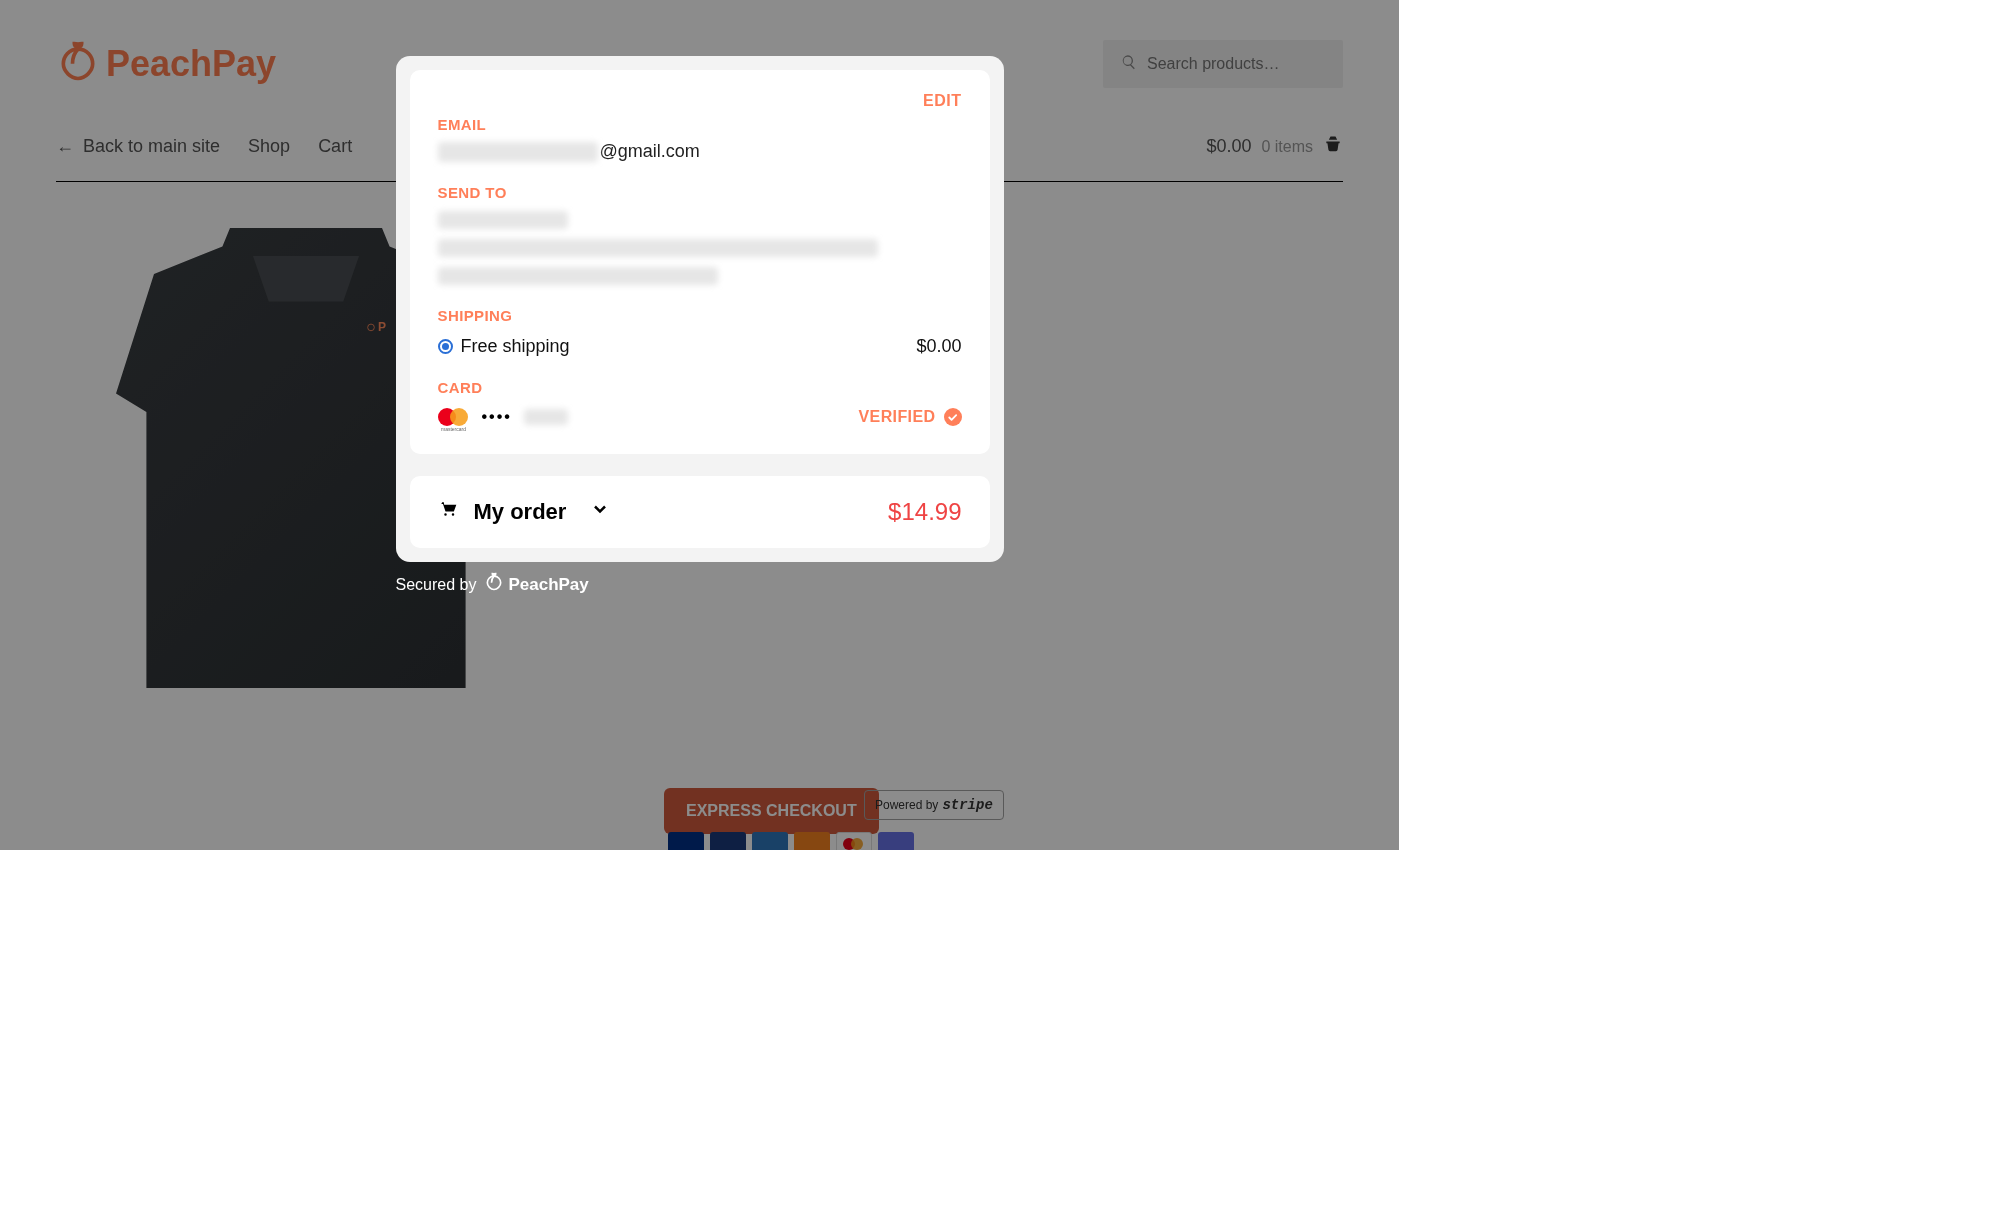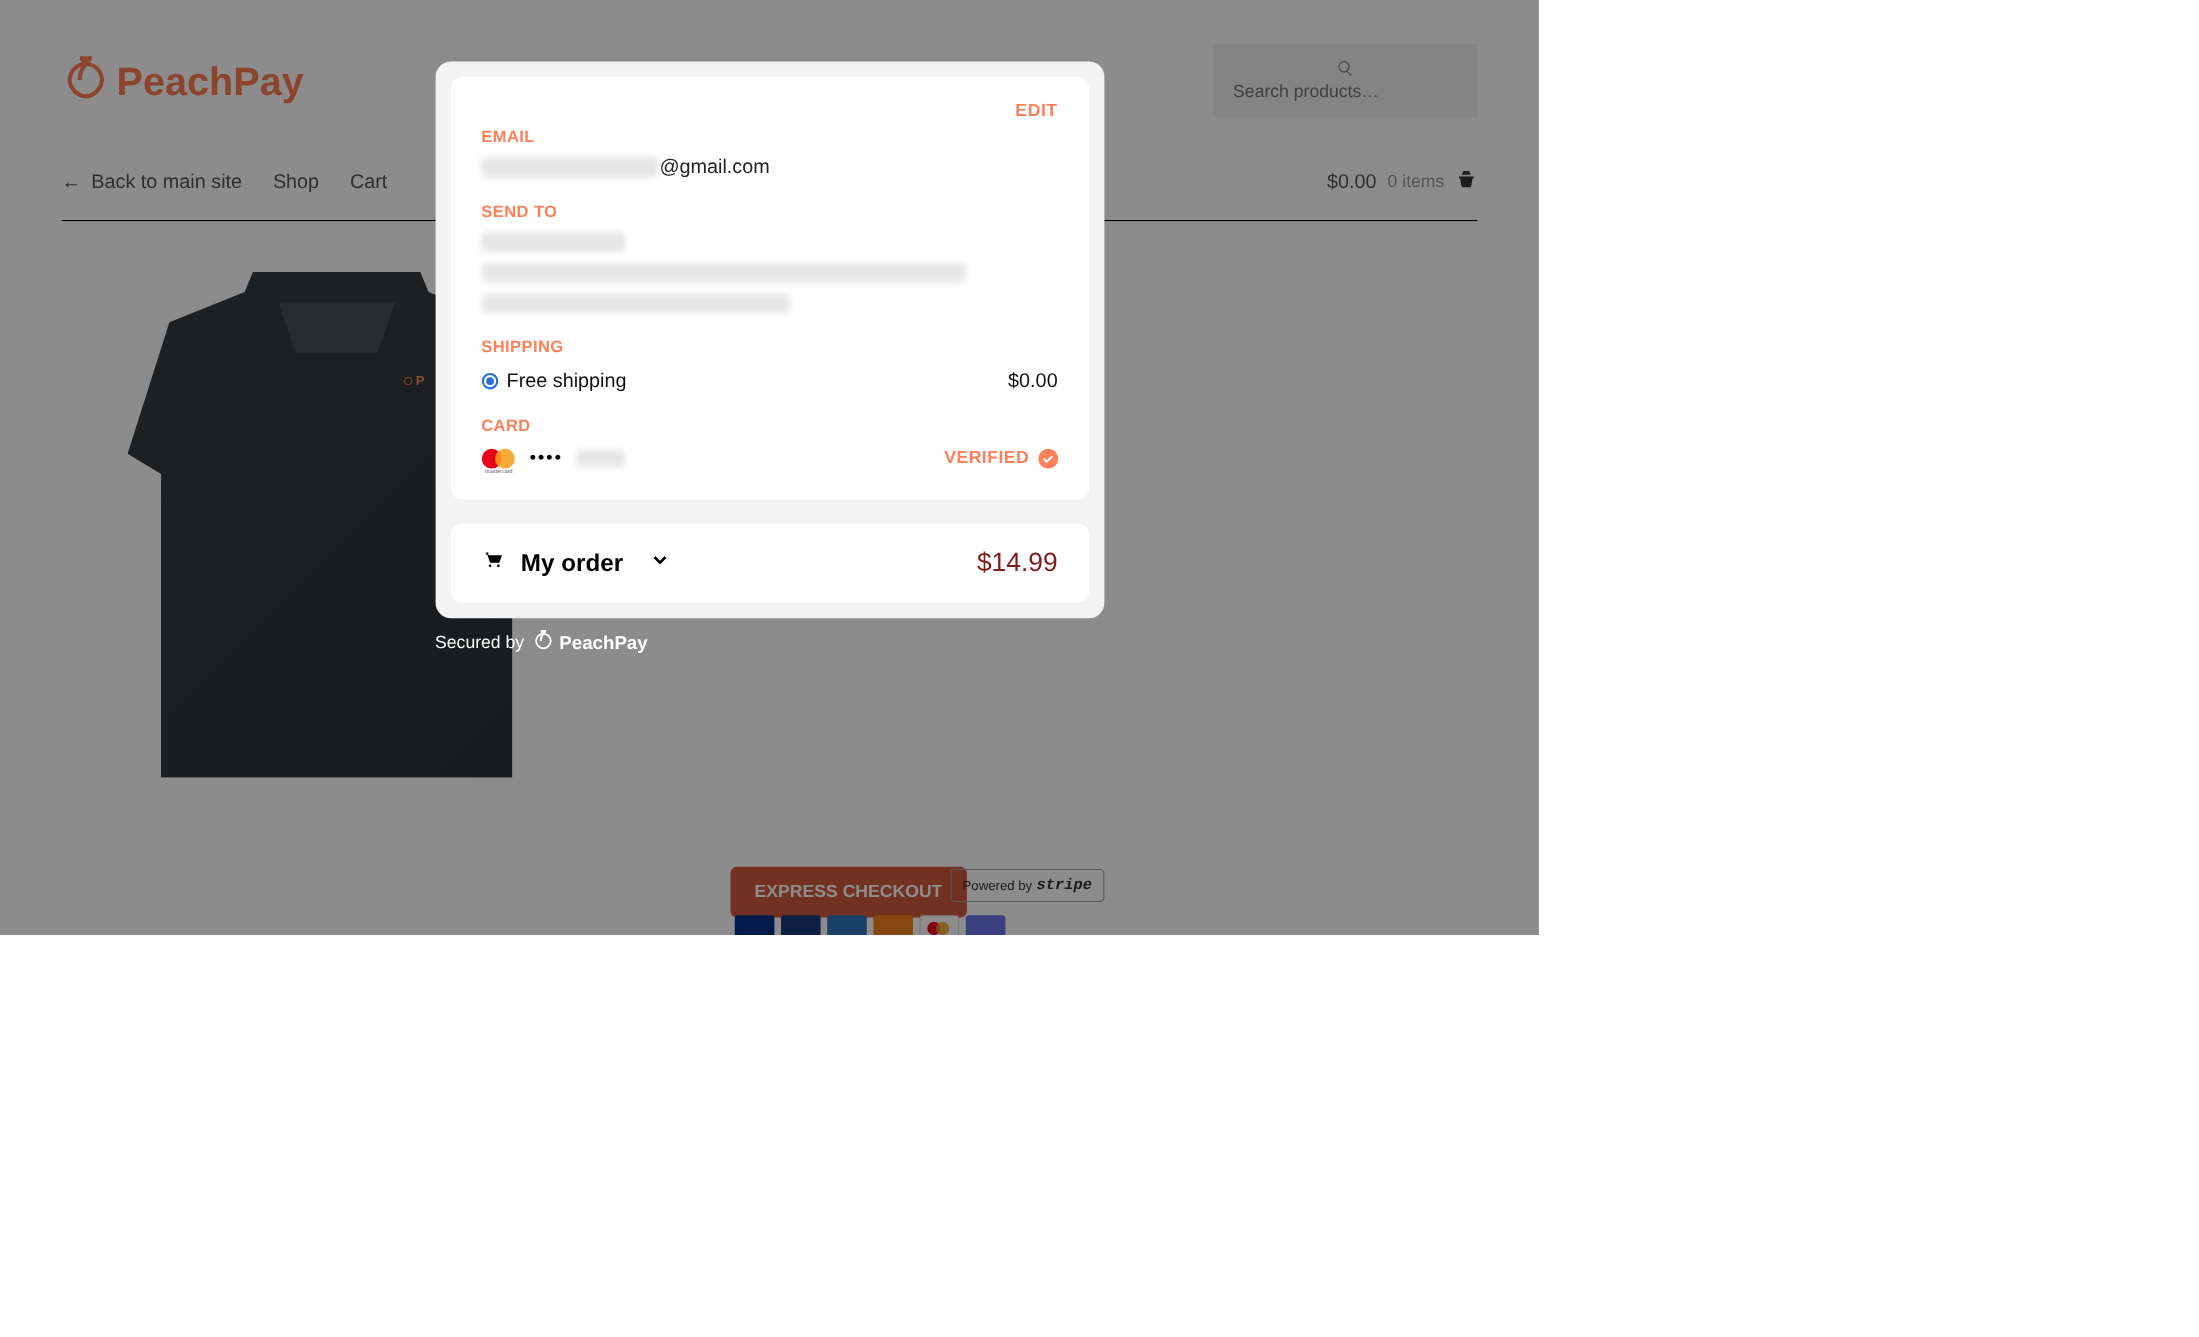--- a/index.html
+++ b/index.html
@@ -32,26 +32,26 @@
 }
 .logo-icon svg { width: 44px; height: 44px; }
 .logo-text {
   font-size: 36px;
   font-weight: 700;
   color: #ff7f50;
 }
 .search {
   display: flex;
   align-items: center;
+  gap: 10px;
   background: #f1f1f1;
   padding: 14px 18px;
   width: 240px;
   border-radius: 2px;
   color: #888;
-  flex-direction: column;
 }
 .search input {
   border: none;
   background: transparent;
   outline: none;
   font-size: 16px;
   color: #555;
   width: 100%;
 }
 .search svg { width: 16px; height: 16px; fill: #888; }
@@ -314,21 +314,21 @@
   border-radius: 10px;
   padding: 22px 28px;
   margin-top: 22px;
   display: flex;
   justify-content: space-between;
   align-items: center;
 }
 .order-left { display: flex; align-items: center; gap: 16px; font-size: 22px; font-weight: 600; }
 .order-left svg { width:20px; height:20px; }
 .chevron { margin-left: 8px; }
-.order-total { font-size: 24px; color: #7f1d1d; }
+.order-total { font-size: 24px; color: #ef4444; }
 
 .pay-btn {
   display: block;
   margin: 24px auto 6px;
   width: 280px;
   padding: 18px 0;
   text-align: center;
   background: #ff8a65;
   color: #fff;
   font-size: 18px;

